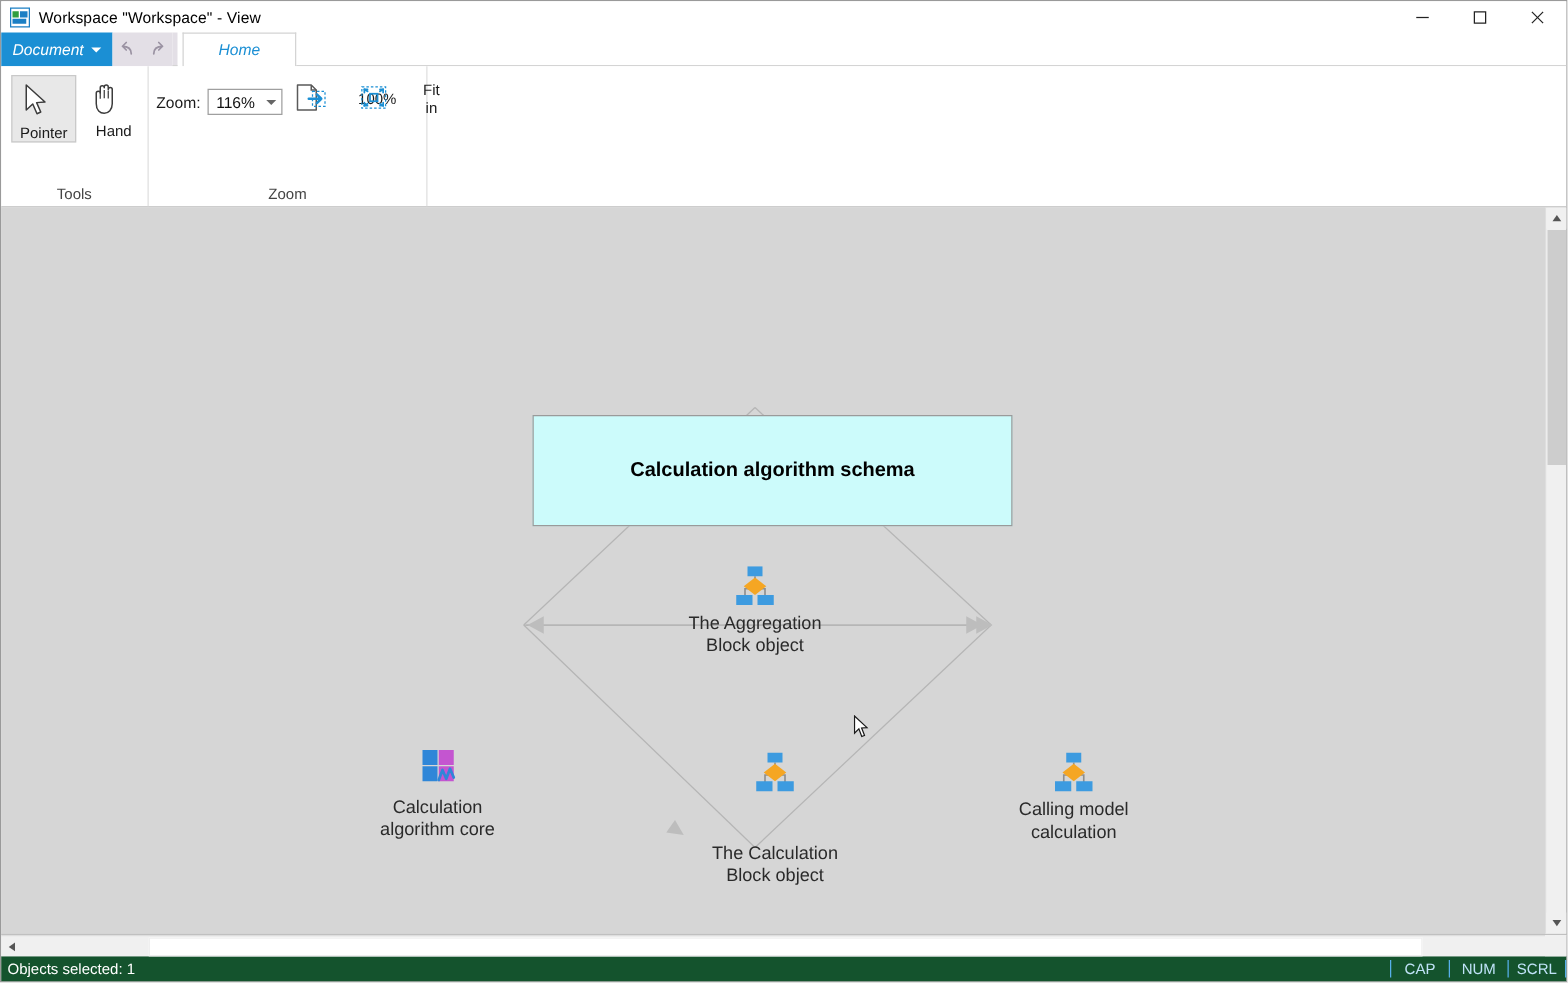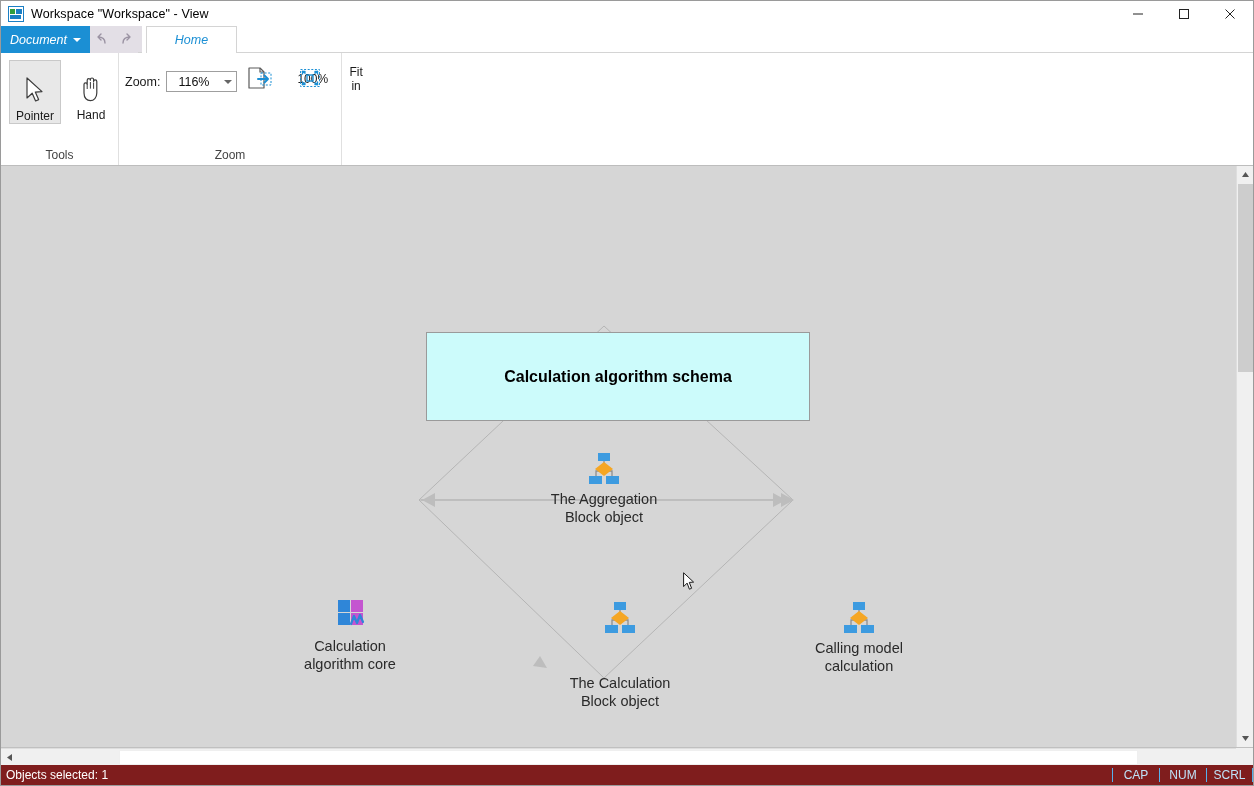--- a/index.html
+++ b/index.html
@@ -124,40 +124,40 @@
     height: 18px;
     font-size: 12px; color: #444444;
     display: flex; align-items: center; justify-content: center;
     padding-bottom: 3px;
   }
   .g-tools { width: 118px; }
   .g-zoom  { width: 223px; }
 
   .big-btn {
     width: 52px;
-    display: flex; flex-direction: column; align-items: center;
-    padding-top: 10px;
+    display: flex; flex-direction: column; 
+    padding-top: 0;
     font-size: 12px; color: #1a1a1a;
   }
   .big-btn.selected {
     background: #e8e8e8;
     border: 1px solid #c9c9c9;
   }
   .big-btn .glyph {
     height: 38px; width: 38px;
     display: flex; align-items: center; justify-content: center;
   }
   .big-btn .lbl { line-height: 14px; text-align: center; }
 
   .zoom-row {
     display: flex; align-items: flex-start; padding-top: 10px;
   }
   .zoom-label { font-size: 12.5px; color: #1a1a1a; margin: 5px 6px 0 6px; }
   .zoom-combo {
-    width: 71px; height: 21px;
+    width: 60px; height: 21px;
     border: 1px solid #9f9f9f;
     background: #ffffff;
     display: flex; align-items: center;
     position: relative;
     margin-top: 1px;
   }
   .zoom-combo .val {
     flex: 1 1 auto; text-align: center;
     font-size: 12.5px; color: #111111;
   }
@@ -263,21 +263,21 @@
     background: #ffffff; border: 1px solid #efefef;
   }
   .corner-box {
     position: absolute; right: 0; bottom: 0;
     width: 17px; height: 17px; background: #f0f0f0;
   }
 
   
   .statusbar {
     height: 20px; flex: 0 0 20px;
-    background: #7f1d1d;
+    background: #14532d;
     color: #ffffff;
     display: flex; align-items: center;
     font-size: 12px;
   }
   .statusbar .left { padding-left: 5px; }
   .statusbar .right { margin-left: auto; display: flex; }
   .statusbar .cell {
     width: 47px; text-align: center;
     color: #bfe2f7;
     border-left: 1px solid #57b0ea;

